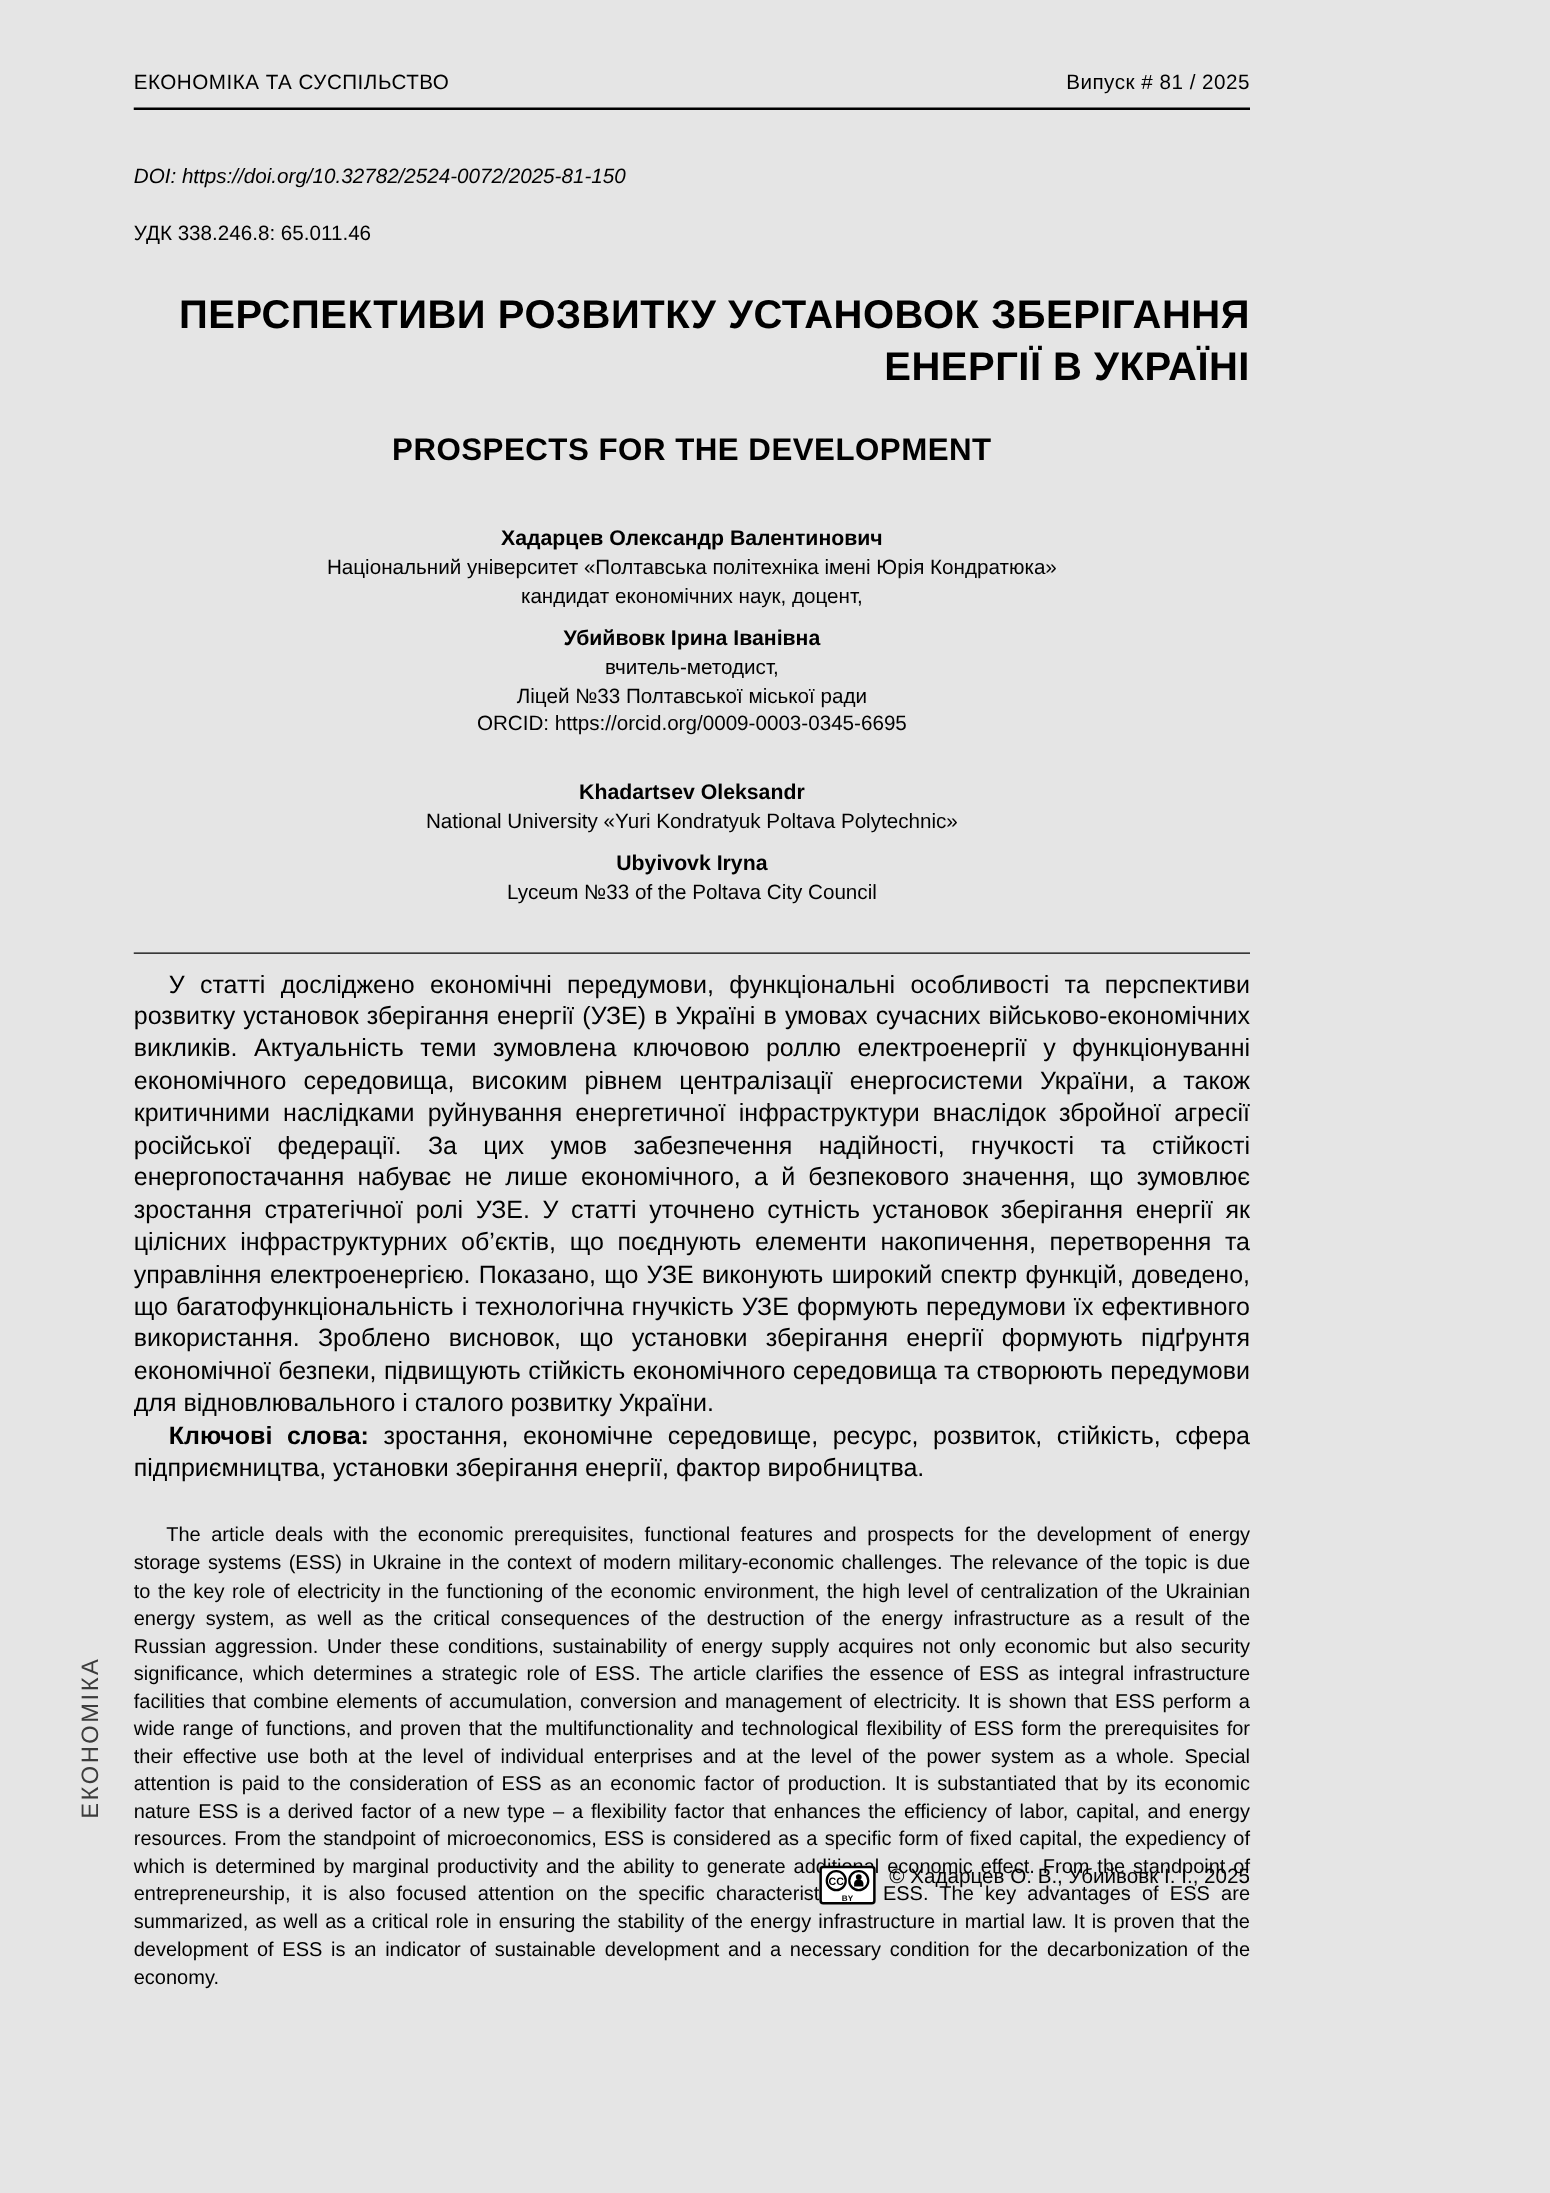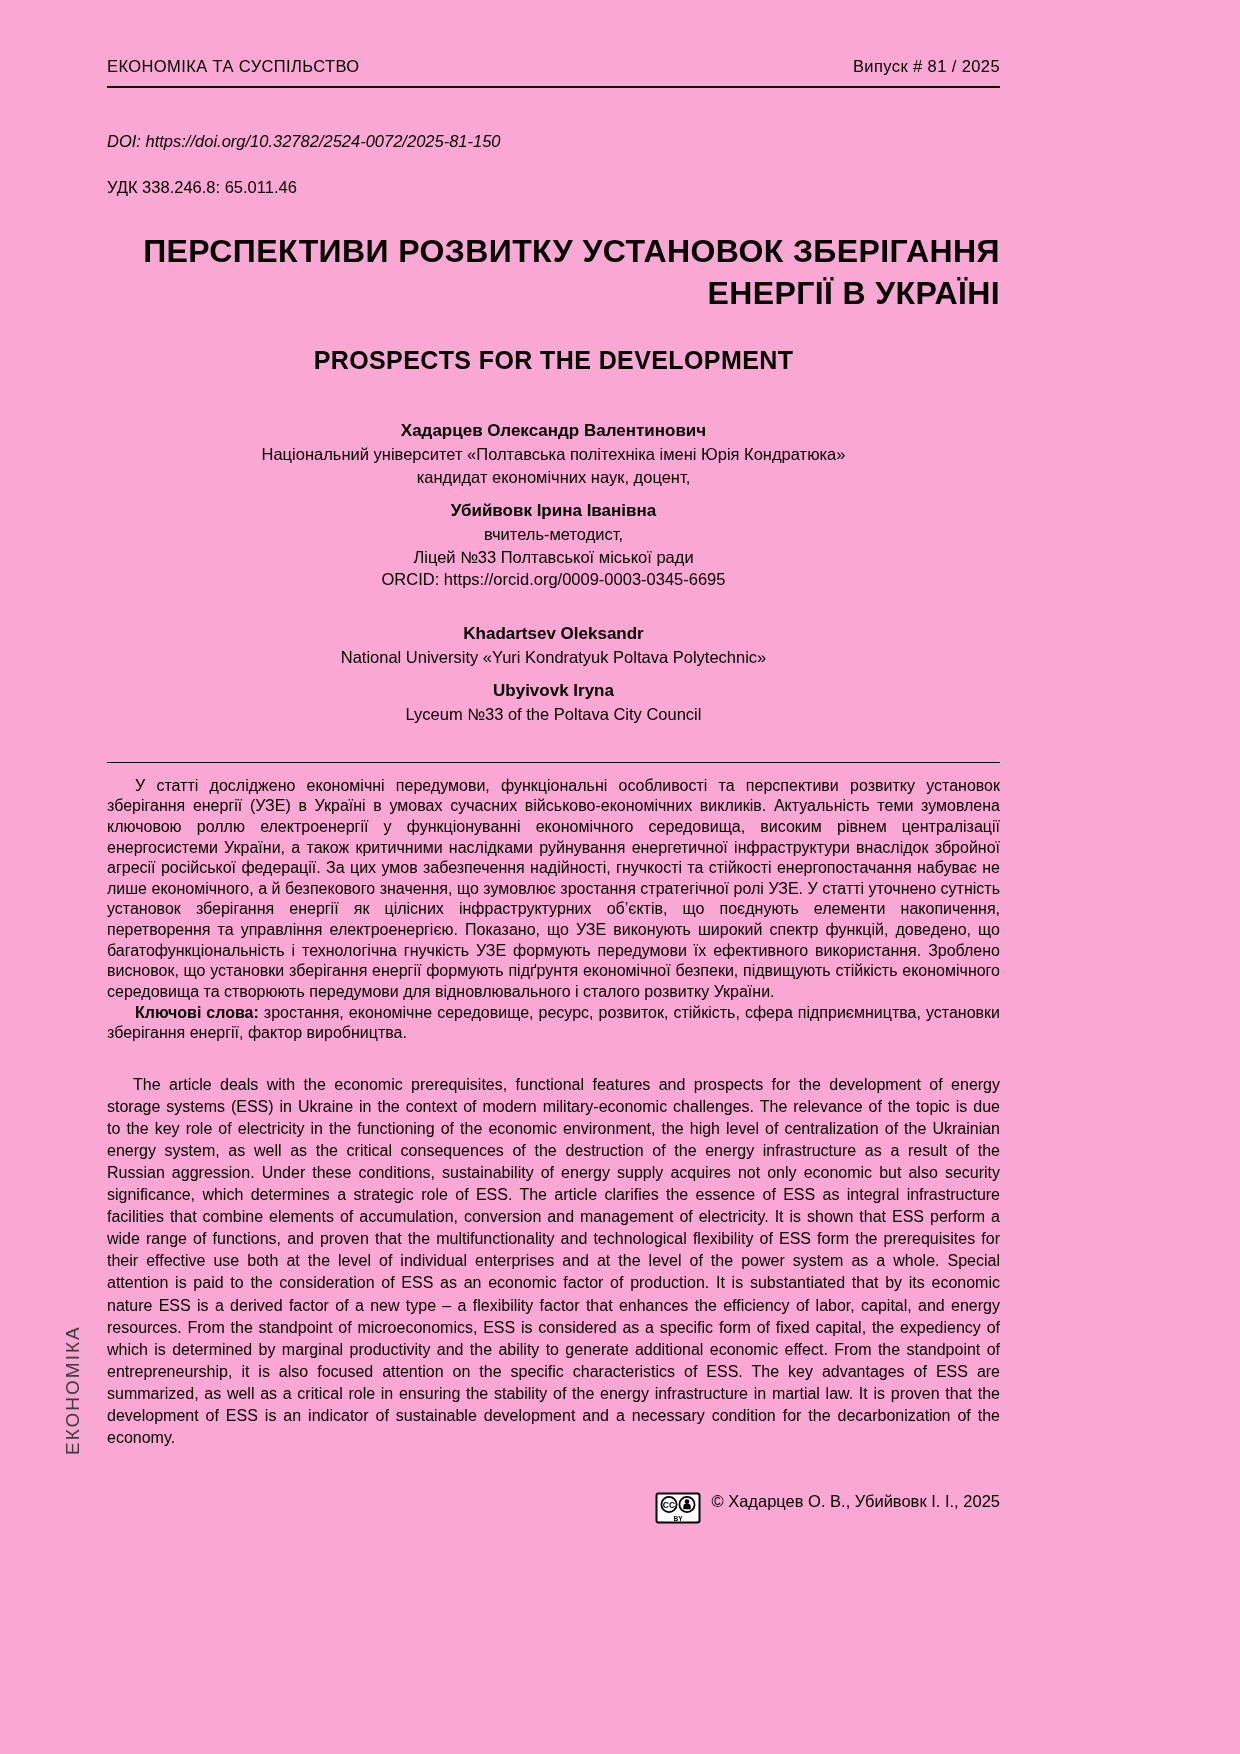--- a/index.html
+++ b/index.html
@@ -1,20 +1,20 @@
 <!DOCTYPE html>
 <html lang="uk"><head>
 <meta charset="utf-8">
 <style>
   * { margin:0; padding:0; box-sizing:border-box; }
   html,body { background:#ffffff; }
   .page {
     position:relative;
     width:1240px; height:1754px;
-    background:#f9a8d4;
+    background:#e5e5e5;
     color:#000;
     font-family:"Liberation Sans", sans-serif;
     overflow:hidden;
   }
   .content {
     position:absolute;
     left:107px; top:0;
     width:893px;
   }
 
@@ -44,21 +44,21 @@
 
   .rule {
     margin-top:36px;
     border:none;
     border-top:1.5px solid #000;
     height:0;
   }
 
   .abstract-uk {
     margin-top:13px;
-    font-size:16px;
+    font-size:20px;
     line-height:1.29;
     text-align:justify;
   }
   .abstract-uk p { text-indent:28px; }
   .keywords b { font-weight:bold; }
 
   .abstract-en {
     margin-top:30px;
     font-size:16px;
     line-height:1.38;

